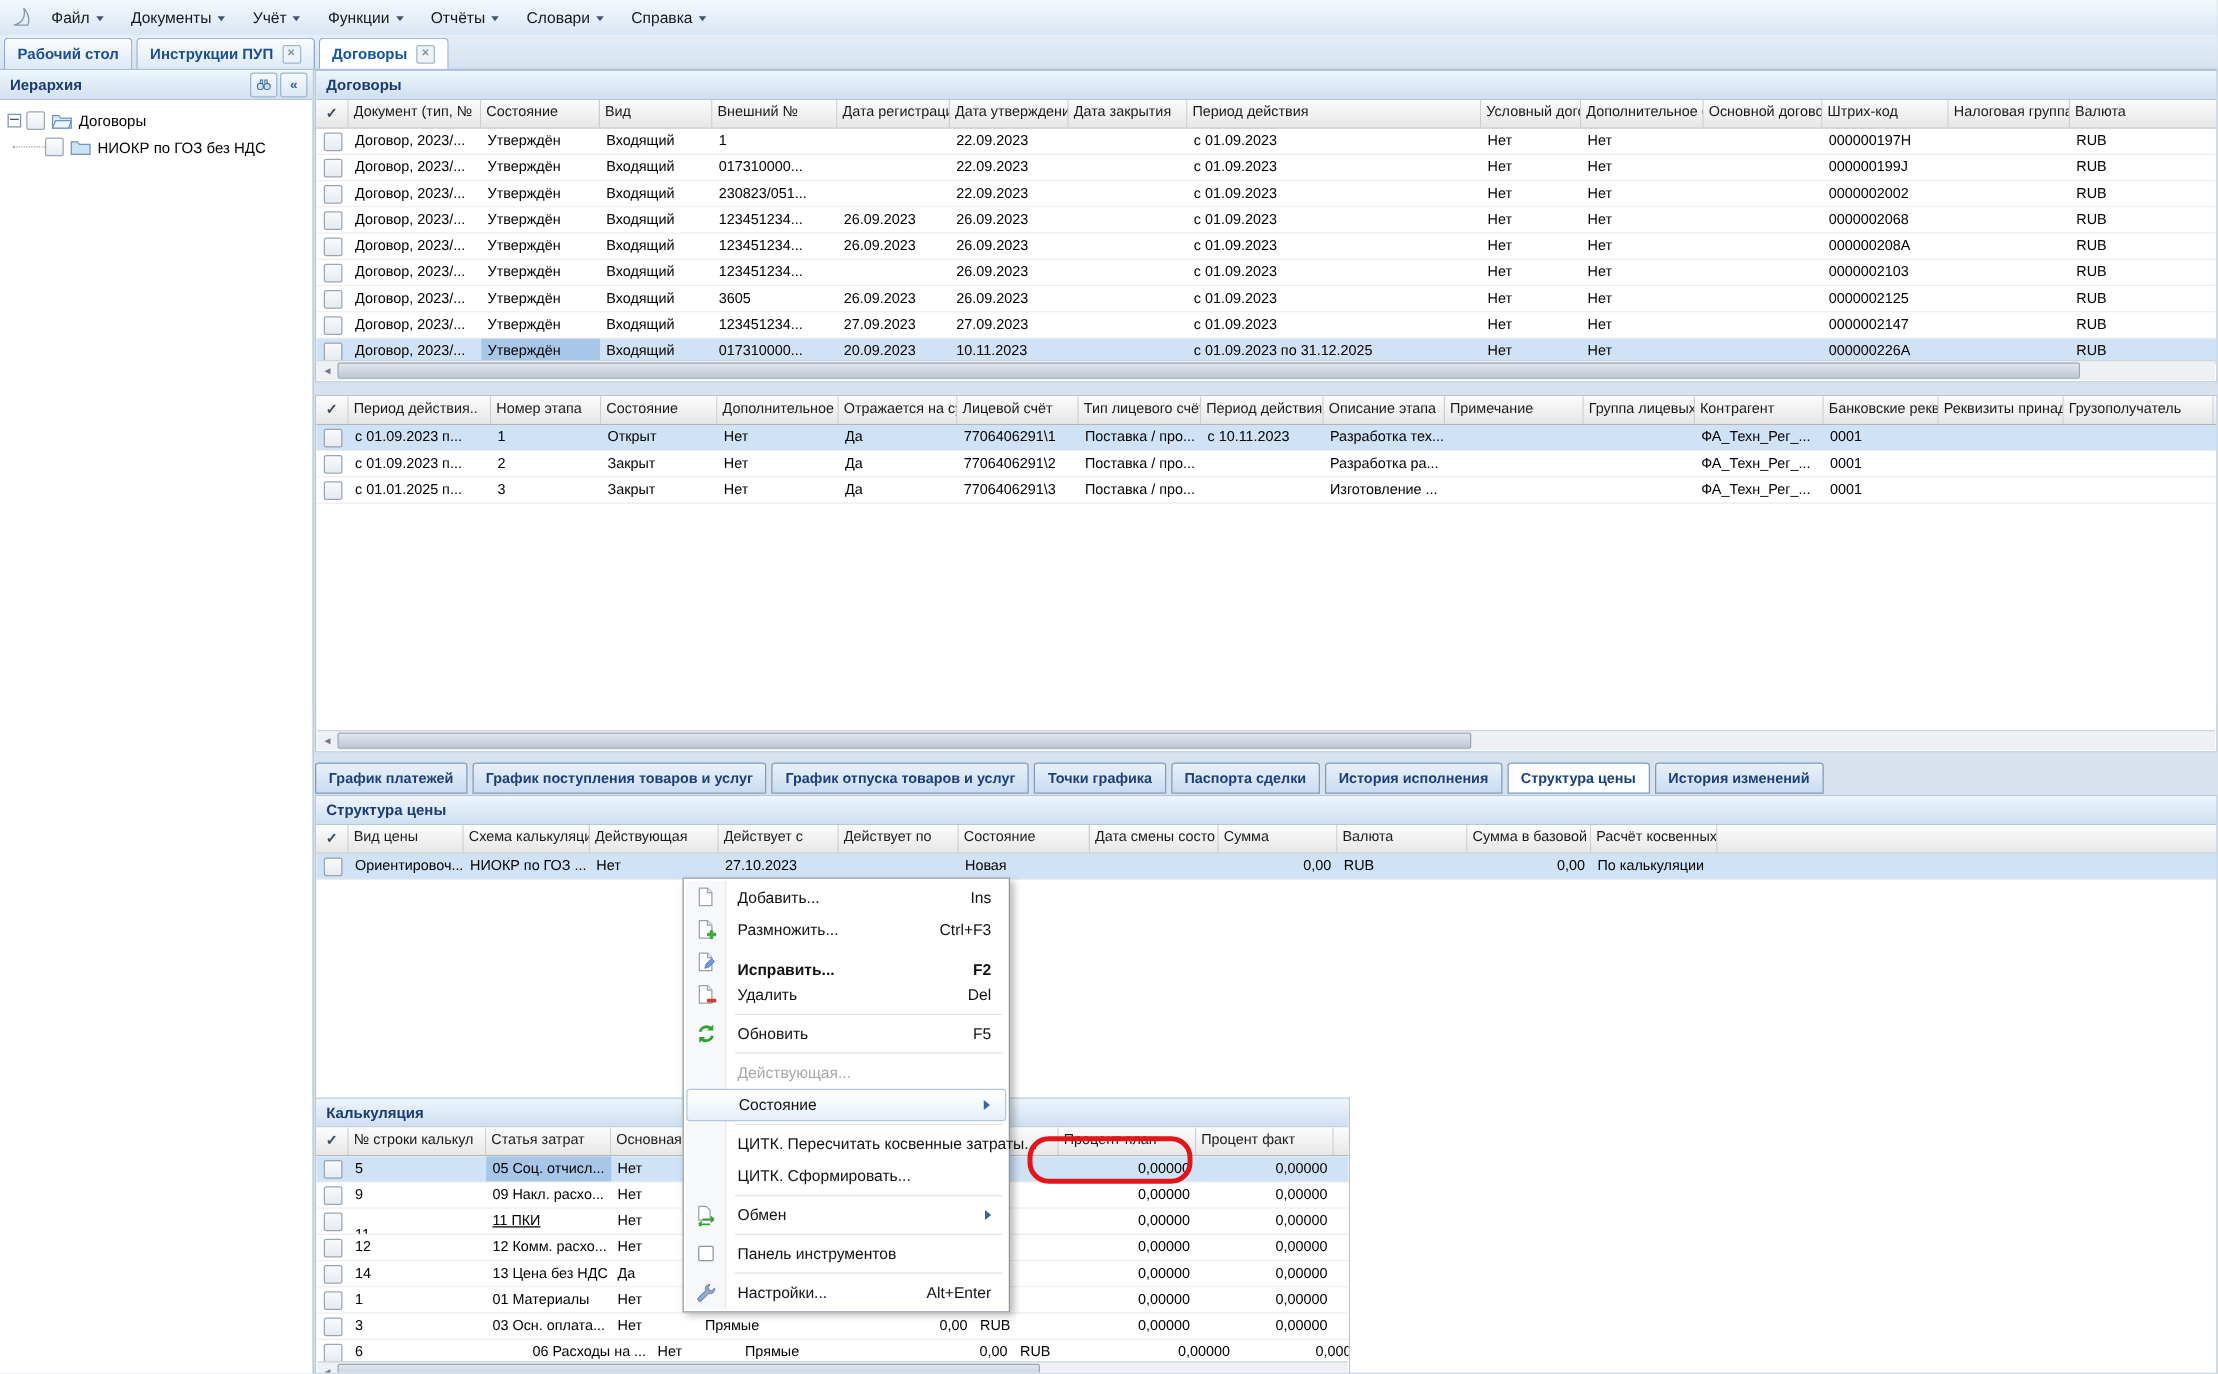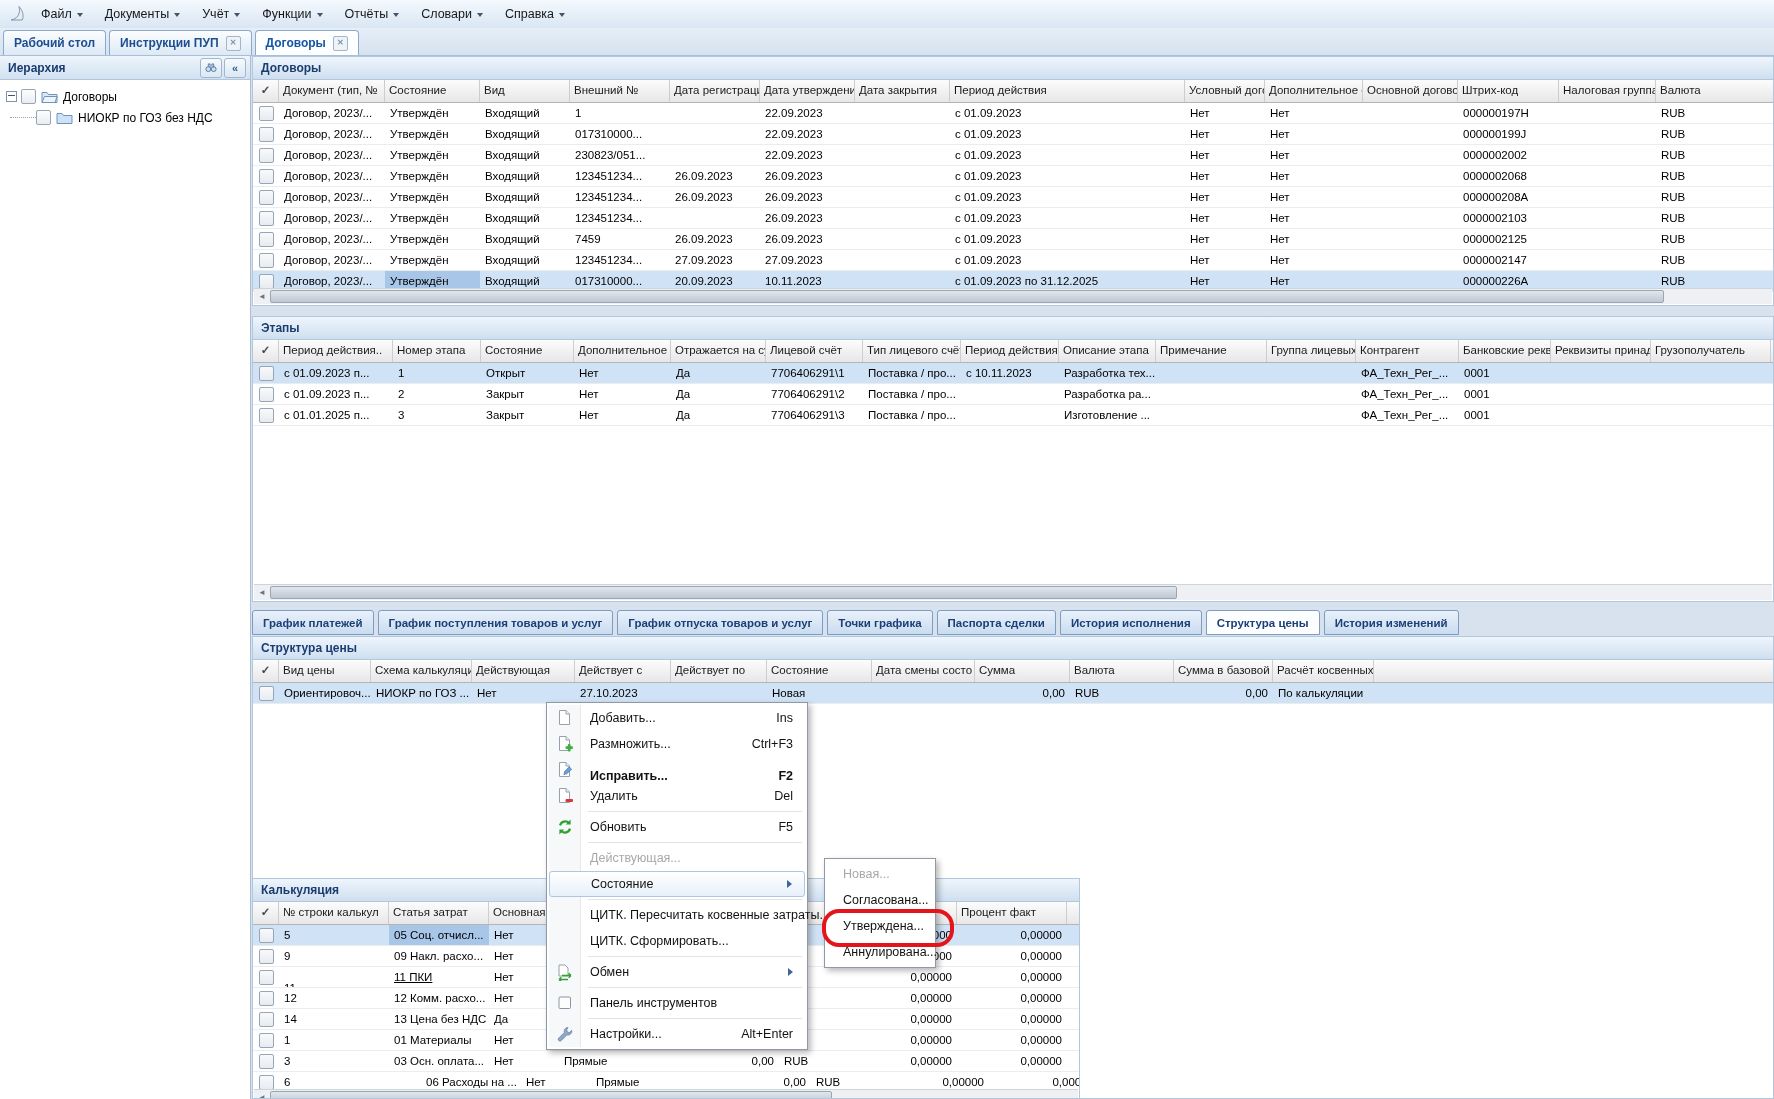--- a/index.html
+++ b/index.html
@@ -328,21 +328,21 @@
             <div class="g-cell" style="width: 97px;"></div>
             <div class="g-cell" style="width: 119px;">RUB</div>
           </div>
           <div class="grid-row">
             <div class="check-cell" style="width: 26px;">
               <span class="row-cb"></span>
             </div>
             <div class="g-cell" style="width: 106px;">Договор, 2023/...</div>
             <div class="g-cell" style="width: 95px;">Утверждён</div>
             <div class="g-cell" style="width: 90px;">Входящий</div>
-            <div class="g-cell" style="width: 100px;">7459</div>
+            <div class="g-cell" style="width: 100px;">3605</div>
             <div class="g-cell" style="width: 90px;">26.09.2023</div>
             <div class="g-cell" style="width: 95px;">26.09.2023</div>
             <div class="g-cell" style="width: 95px;"></div>
             <div class="g-cell" style="width: 235px;">с 01.09.2023</div>
             <div class="g-cell" style="width: 80px;">Нет</div>
             <div class="g-cell" style="width: 98px;">Нет</div>
             <div class="g-cell" style="width: 95px;"></div>
             <div class="g-cell" style="width: 101px;">0000002125</div>
             <div class="g-cell" style="width: 97px;"></div>
             <div class="g-cell" style="width: 119px;">RUB</div>
@@ -387,21 +387,20 @@
           </div>
         </div>
       </div>
     <div class="hscroll">
       <span class="hs-arrow" id="sa1">◄</span>
       <span class="hs-thumb" style="width:1392px;"></span>
     </div>
   </div>
 
   <div class="panel" style="left:252px;top:316px;width:1522px;height:286px;">
-    <div class="panel-title">Этапы</div>
     <div id="stages-grid">
         <div class="grid-head">
           <div class="gh-cell gh-check" style="width: 26px;">✓</div>
           <div class="gh-cell" style="width: 114px;">Период действия..</div>
           <div class="gh-cell" style="width: 88px;">Номер этапа</div>
           <div class="gh-cell" style="width: 93px;">Состояние</div>
           <div class="gh-cell" style="width: 97px;">Дополнительное с</div>
           <div class="gh-cell" style="width: 95px;">Отражается на су</div>
           <div class="gh-cell" style="width: 97px;">Лицевой счёт</div>
           <div class="gh-cell" style="width: 98px;">Тип лицевого счёт</div>
@@ -761,30 +760,16 @@
       <div class="msep"></div>
       <div class="mi">
         <span class="micon"><svg viewBox="0 0 18 18">
             <path d="M12 2.4a3.8 3.8 0 0 0-3.6 5L3 12.8a1.8 1.8 0 1 0 2.5 2.5l5.4-5.4a3.8 3.8 0 0 0 4.8-4.6l-2.3 2.3-2.1-.6-.6-2.1z" fill="#8fa8c8" stroke="#5f7da3" stroke-width="0.7"></path>
           </svg></span>
         <span>Настройки...</span>
         <span class="sc">Alt+Enter</span>
       </div>
     </div>
 
-  <div class="cmenu nogutter" id="state-submenu" style="left:824px;top:858px;width:112px;z-index:20;">
-      <div class="mi disabled">
-        <span>Новая...</span>
-      </div>
-      <div class="mi">
-        <span>Согласована...</span>
-      </div>
-      <div class="mi">
-        <span>Утверждена...</span>
-      </div>
-      <div class="mi">
-        <span>Аннулирована...</span>
-      </div>
-    </div>
 
   <div class="red-oval" style="left:822px;top:909px;width:124px;height:30px;"></div>
 
 </div>
 
 </body></html>

